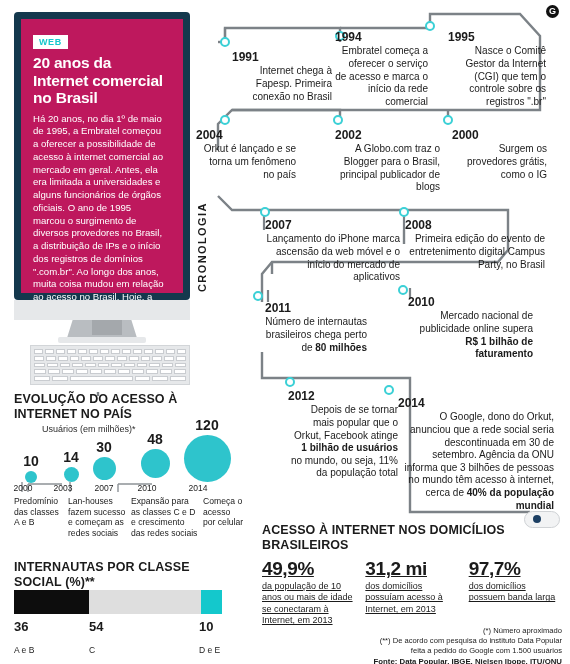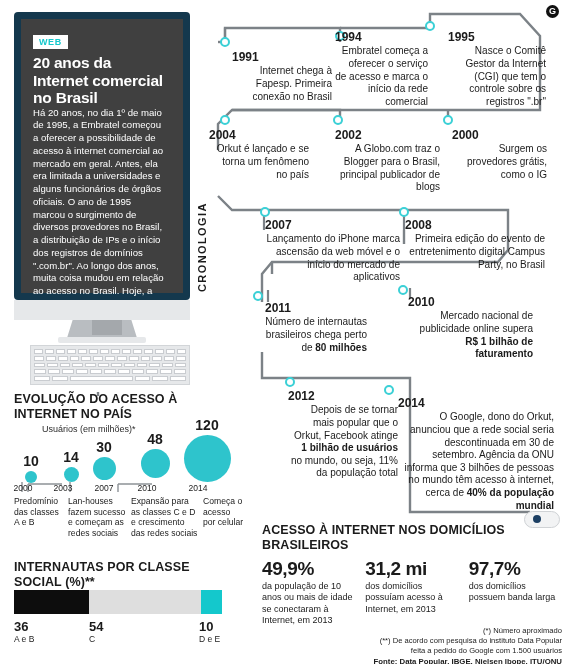--- a/index.html
+++ b/index.html
@@ -15,38 +15,39 @@
   
   .monitor-frame {
     position: absolute; left: 14px; top: 12px;
     width: 176px; height: 288px;
     background: #14384d;
     border-radius: 4px;
     padding: 7px;
   }
   .monitor-screen {
     width: 100%; height: 100%;
-    background: #404040;
+    background: #be185d;
     padding: 12px 19px 10px 12px;
   }
   .web-badge {
     display: inline-block;
     background: #ffffff;
     color: #14c8cc;
     font-size: 9px; font-weight: bold;
     letter-spacing: .6px;
     padding: 2px 6px 2px 6px;
     margin-bottom: 5px;
   }
   .hero-title {
     color: #ffffff;
     font-size: 15.5px;
     font-weight: bold;
     line-height: 1.13;
     letter-spacing: -.2px;
+    margin-bottom: 6px;
   }
   .hero-body {
     color: #ffffff;
     font-size: 9.6px;
     line-height: 1.33;
   }
   .monitor-neck {
     position: absolute; left: 14px; top: 300px;
     width: 176px; height: 20px;
     background: #e6e8ea;
@@ -135,26 +136,26 @@
 
   .bracket-note { position: absolute; font-size: 8.6px; line-height: 1.25; }
 
   
   .social-bar { position: absolute; left: 14px; top: 590px; width: 208px; height: 24px; display: flex; }
   .seg-ab { background: #0d0d0d; }
   .seg-c  { background: #dedede; }
   .seg-de { background: #14c8cc; }
   .social-lab { position: absolute; }
   .social-num { font-size: 13px; font-weight: bold; line-height: 1; }
-  .social-cls { font-size: 8.5px; margin-top: 1px; }
+  .social-cls { font-size: 8.5px; margin-top: 12px; }
 
   
   .dom { position: absolute; left: 262px; top: 523px; width: 300px; }
   .dom-stats { display: flex; gap: 10px; margin-top: 7px; }
-  .dom-col { width: 94px; }
+  .dom-col { width: 94px; text-decoration: underline; }
   .dom-big { font-size: 19px; font-weight: bold; line-height: 1.05; letter-spacing: -.4px; }
   .dom-txt { font-size: 9px; line-height: 1.28; margin-top: 2px; }
 
   .foot { position: absolute; left: 262px; top: 626px; width: 300px; text-align: right; }
   .foot-l { font-size: 7.6px; line-height: 1.32; color: #1b1b1b; }
   .foot-src { font-size: 7.8px; font-weight: bold; margin-top: 1px; }
 
   
   .glogo {
     position: absolute; left: 546px; top: 5px;
@@ -310,21 +311,21 @@
   </div>
   <div class="ev" style="left:335px; top:30px; width:93px;">
     <div class="ev-year">1994</div>
     <div class="ev-text">Embratel começa a oferecer o serviço de acesso e marca o início da rede comercial</div>
   </div>
   <div class="ev" style="left:448px; top:30px; width:98px;">
     <div class="ev-year">1995</div>
     <div class="ev-text">Nasce o Comitê Gestor da Internet (CGI) que tem o controle sobre os registros ".br"</div>
   </div>
 
-  <div class="ev" style="left:196px; top:128px; width:100px;margin-left:13px;">
+  <div class="ev" style="left:196px; top:128px; width:100px;">
     <div class="ev-year">2004</div>
     <div class="ev-text">Orkut é lançado e se torna um fenômeno no país</div>
   </div>
   <div class="ev" style="left:335px; top:128px; width:105px;">
     <div class="ev-year">2002</div>
     <div class="ev-text">A Globo.com traz o Blogger para o Brasil, principal publicador de blogs</div>
   </div>
   <div class="ev" style="left:452px; top:128px; width:95px;">
     <div class="ev-year">2000</div>
     <div class="ev-text">Surgem os provedores grátis, como o IG</div>

